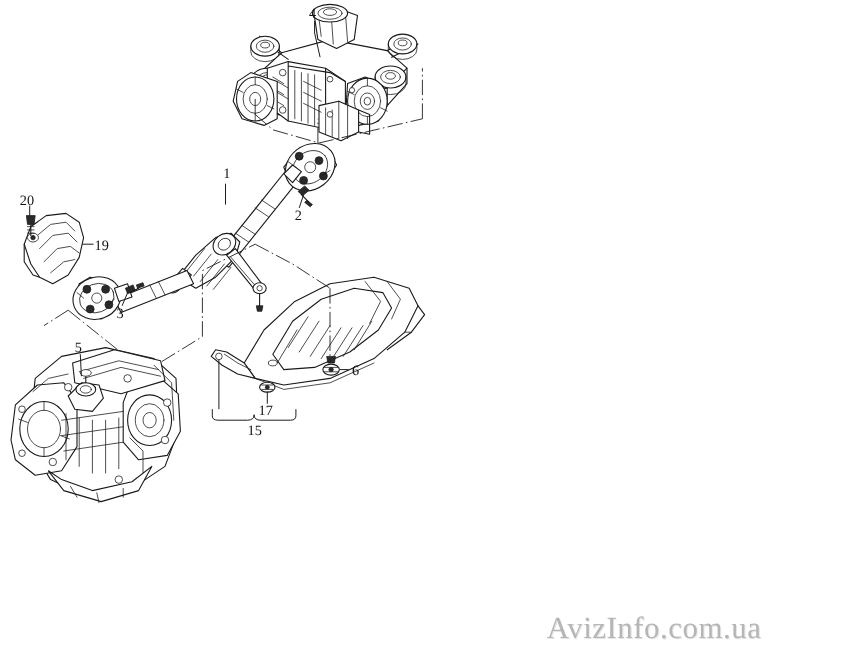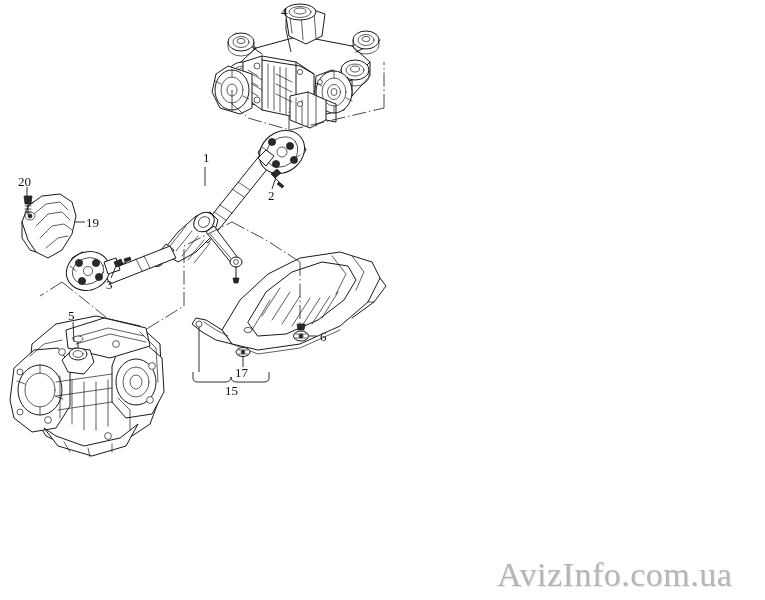--- a/index.html
+++ b/index.html
@@ -13,21 +13,21 @@
   svg#parts-svg{position:absolute;left:0;top:0;width:765px;height:600px;display:block;}
   .callout-text{
     font-family:"Liberation Serif", serif;
     font-size:13px;
     fill:#111111;
   }
   #watermark{
     position:absolute;
     left:497px;top:556px;
     font-family:"Liberation Serif", serif;
-    font-size:34px;
+    font-size:28px;
     letter-spacing:0.5px;
     color:#b6b6b6;
     text-shadow:1px 1px 0 #e6e6e6;
     white-space:nowrap;
     user-select:none;
     pointer-events:none;
   }
 </style>
 </head>
 <body>

